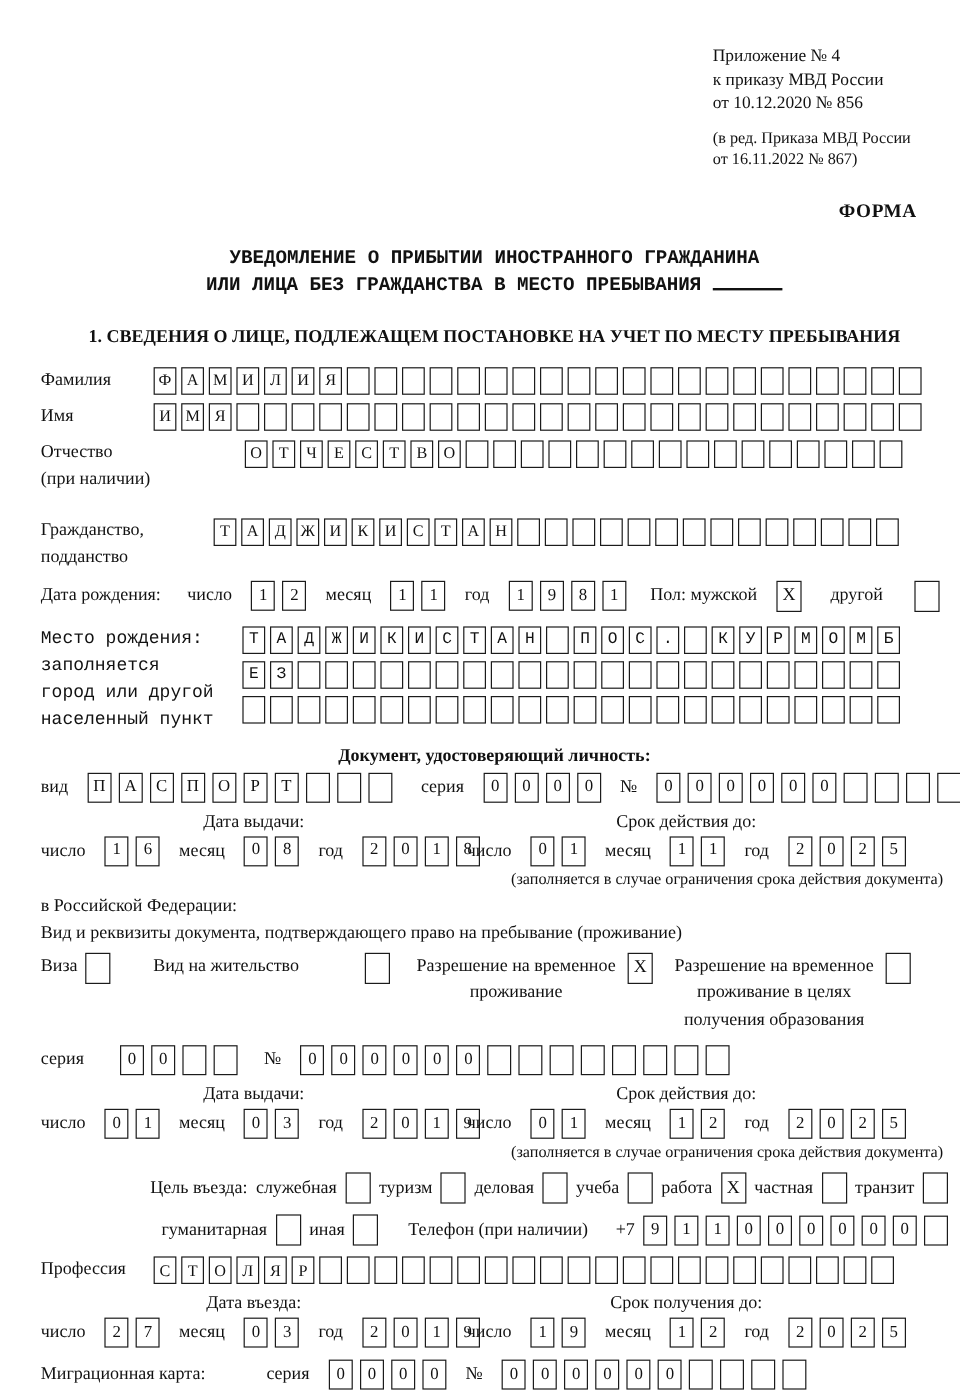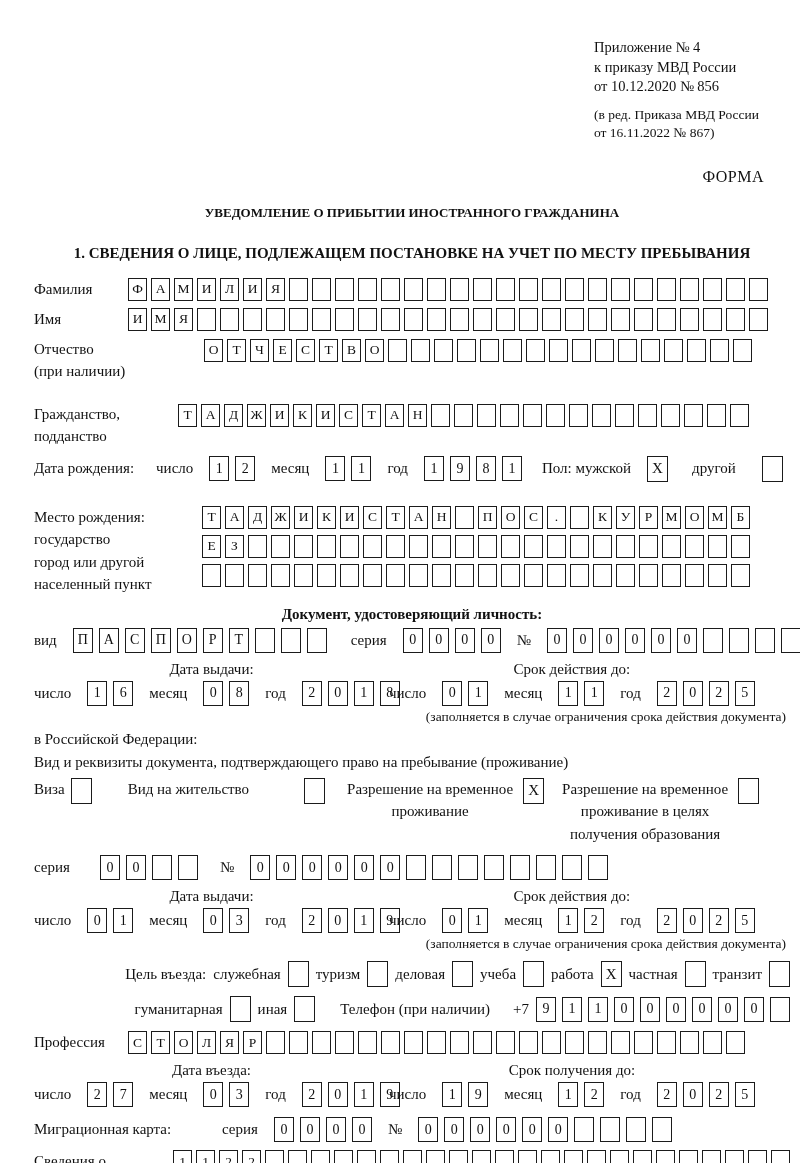--- a/index.html
+++ b/index.html
@@ -1,21 +1,21 @@
 <!DOCTYPE html>
 <html lang="ru"><head>
 <meta charset="utf-8">
 <style>
   html,body{margin:0;padding:0;background:#fff;}
   body{font-family:"Liberation Serif","DejaVu Serif",serif;color:#111;}
   .sheet{width:800px;height:1163px;box-sizing:border-box;padding:38px 10px 16px 34px;background:#fff;overflow:hidden;}
   .annex{margin-left:auto;width:196px;font-size:14.5px;line-height:1.35;}
   .annex .amend{margin-top:9px;font-size:13.5px;}
-  .forma{text-align:right;font-weight:normal;font-size:16px;margin:26px 26px 0 0;letter-spacing:.5px;}
-  .title{margin-top:18px;text-align:center;font-weight:bold;font-size:13px;line-height:1.45;}
+  .forma{text-align:right;font-weight:bold;font-size:16px;margin:26px 26px 0 0;letter-spacing:.5px;}
+  .title{margin-top:18px;text-align:center;font-weight:bold;font-size:16px;line-height:1.45;font-family:Liberation Mono, monospace;}
   .uline{display:inline-block;width:58px;border-bottom:2px solid #111;margin-left:10px;vertical-align:baseline;}
   .sec1{margin-top:22px;text-align:center;font-weight:bold;font-size:15px;}
   .lbl{font-size:15px;}
   .lbl2{font-size:15px;line-height:1.5;}
   .frow{display:flex;align-items:flex-start;margin-top:7px;}
   .boxes{display:inline-flex;gap:4px;flex-wrap:nowrap;}
   .cell{box-sizing:border-box;width:19px;height:23px;border:1.7px solid #1b1b1b;display:inline-flex;align-items:center;justify-content:center;font-size:13.5px;background:#fff;flex:0 0 auto;}
   .boxes.lg{gap:6px;}
   .boxes.lg .cell{width:20px;height:25px;font-size:14px;}
   .cb{box-sizing:border-box;width:21px;height:26px;border:1.7px solid #1b1b1b;display:inline-flex;align-items:center;justify-content:center;font-size:15px;flex:0 0 auto;background:#fff;}
@@ -42,20 +42,23 @@
     <div class="amend">
       <div>(в ред. Приказа МВД России</div>
       <div>от 16.11.2022 № 867)</div>
     </div>
   </div>
 
   <div class="forma">ФОРМА</div>
 
   <div class="title">
     <div>УВЕДОМЛЕНИЕ О ПРИБЫТИИ ИНОСТРАННОГО ГРАЖДАНИНА</div>
+    <div>
+      <span>ИЛИ ЛИЦА БЕЗ ГРАЖДАНСТВА В МЕСТО ПРЕБЫВАНИЯ</span><span class="uline"></span>
+    </div>
   </div>
 
   <div class="sec1">1. СВЕДЕНИЯ О ЛИЦЕ, ПОДЛЕЖАЩЕМ ПОСТАНОВКЕ НА УЧЕТ ПО МЕСТУ ПРЕБЫВАНИЯ</div>
 
   <div class="frow" style="margin-top:16px;">
     <span class="lbl" style="width:94px;padding-top:3px;">Фамилия</span>
     <span class="boxes">
         <span class="cell">Ф</span>
         <span class="cell">А</span>
         <span class="cell">М</span>
@@ -206,24 +209,24 @@
         <span class="cell">9</span>
         <span class="cell">8</span>
         <span class="cell">1</span>
       </span>
     <span class="lbl" style="margin-left:4px;">Пол: мужской</span>
     <span class="cb">X</span>
     <span class="lbl" style="margin-left:8px;">другой</span>
     <span class="cb" style="margin-left:10px;"></span>
   </div>
 
-  <div class="frow" style="margin-top:24px;">
+  <div class="frow" style="margin-top:12px;font-family:Liberation Mono, monospace;">
     <span class="lbl2" style="width:168px;">
       <span>Место рождения:</span><br>
-      <span>государство</span><br>
+      <span>заполняется</span><br>
       <span>город или другой</span><br>
       <span>населенный пункт</span>
     </span>
     <span class="vrows">
       <span class="boxes">
           <span class="cell">Т</span>
           <span class="cell">А</span>
           <span class="cell">Д</span>
           <span class="cell">Ж</span>
           <span class="cell">И</span>

